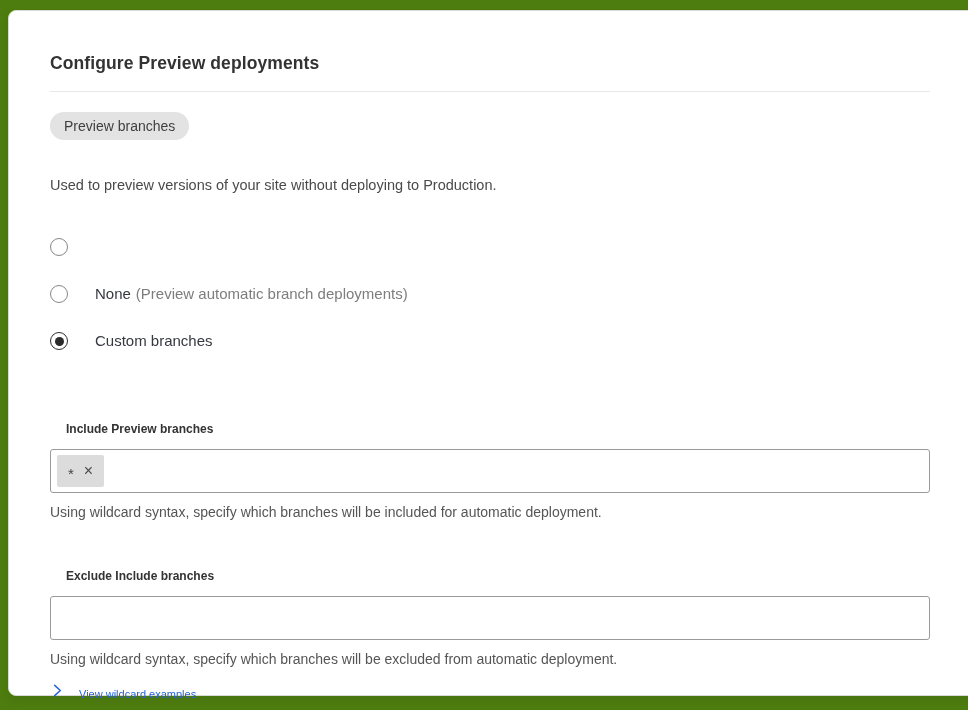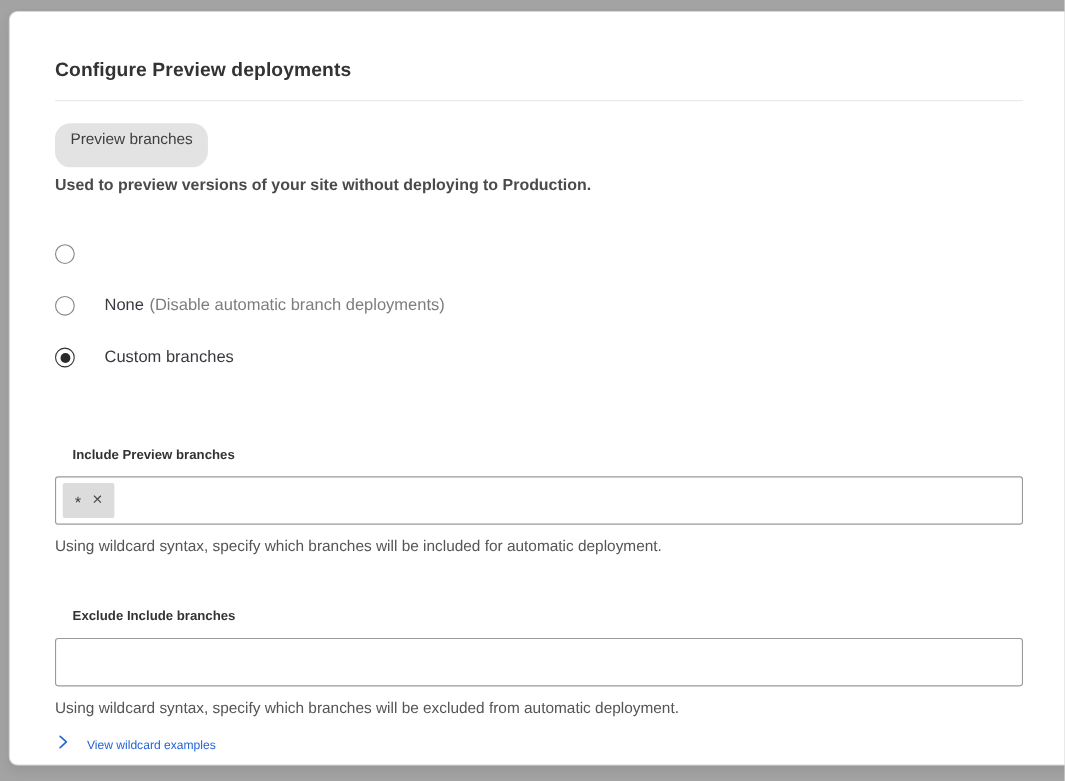--- a/index.html
+++ b/index.html
@@ -12,21 +12,21 @@
   *{box-sizing:border-box;margin:0;padding:0;}
   html,body{background:#fff;}
   body{
     font-family:"Liberation Sans","DejaVu Sans",sans-serif;
     color:#36393f;
   }
   .canvas{
     position:relative;
     width:968px;height:710px;
     overflow:hidden;
-    background:#a3a3a3;
+    background:#4d7c0f;
   }
   .card{
     position:absolute;
     left:8px;top:10px;
     width:976px;height:686px;
     background:#fff;
     border:1px solid #d9d9d9;
     border-radius:8px;
     box-shadow:0 4px 10px rgba(0,0,0,.07);
     padding:41px 0 0 41px;
@@ -44,30 +44,29 @@
     border-top:1px solid var(--divider);
     margin-top:17px;
   }
   .badge{
     display:inline-block;
     margin-top:20px;
     background:var(--badge-bg);
     color:#3f3f3f;
     font-size:14px;
     line-height:28px;
-    height:40px;
+    height:28px;
     padding:0 14px;
     border-radius:14px;
   }
   .desc{
-    margin-top:8px;
+    margin-top:36px;
     font-size:14.5px;
     color:#4a4a4a;
     line-height:18px;
-    font-weight:bold;
   }
   .radio-group{margin-top:44px;}
   .radio-row{
     display:flex;
     align-items:center;
     margin-bottom:29px;
     cursor:pointer;
     height:18px;
   }
   .radio-row:last-child{margin-bottom:0;}
@@ -188,21 +187,21 @@
       <p class="desc">Used to preview versions of your site without deploying to Production.</p>
 
       <div class="radio-group">
         <label class="radio-row">
           <span class="radio"></span>
 
         </label>
         <label class="radio-row">
           <span class="radio"></span>
           <span class="radio-label">None</span>
-          <span class="radio-sublabel">(Disable automatic branch deployments)</span>
+          <span class="radio-sublabel">(Preview automatic branch deployments)</span>
         </label>
         <label class="radio-row">
           <span class="radio checked"></span>
           <span class="radio-label">Custom branches</span>
 
         </label>
       </div>
 
       <div class="field-include">
         <label class="field-label">Include Preview branches</label>

